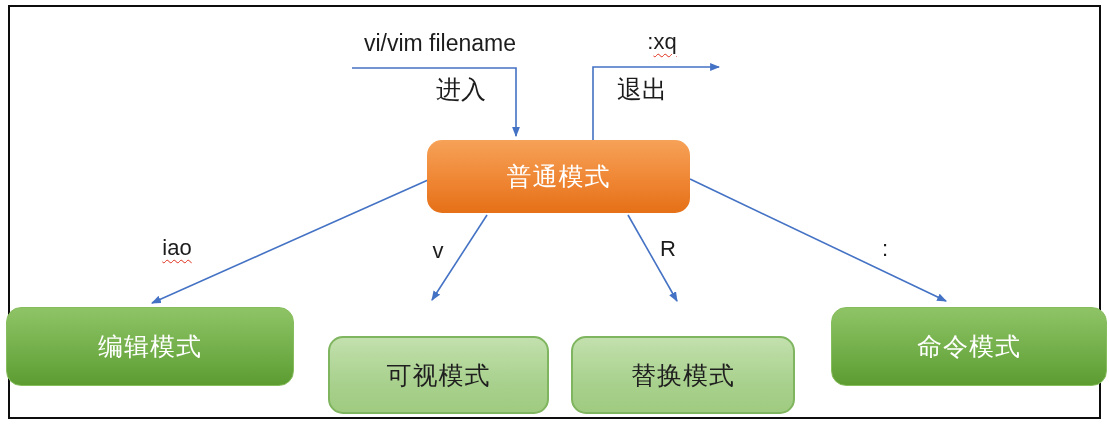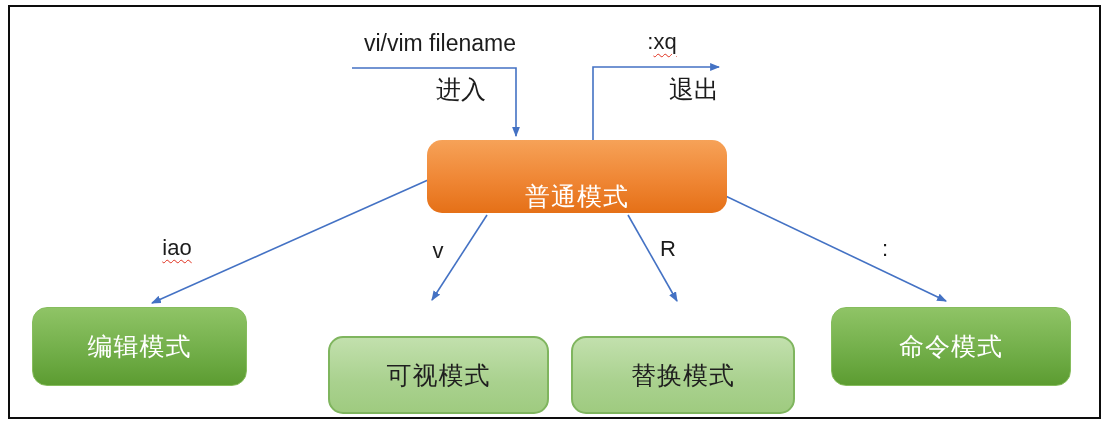--- a/index.html
+++ b/index.html
@@ -64,40 +64,40 @@
     <line x1="628" y1="215" x2="677" y2="301" stroke="#4472C4" stroke-width="1.6" marker-end="url(#ah)"></line>
     <line x1="690" y1="179" x2="946" y2="301" stroke="#4472C4" stroke-width="1.6" marker-end="url(#ah)"></line>
   </svg>
 
   <div class="lbl" style="left:440px; top:31px; font-size:23px;">vi/vim filename</div>
 
   <div class="lbl" style="left:662px; top:30px;"><span>:</span><span class="squiggle">xq</span></div>
 
   <div class="lbl lbl-cjk" style="left:425px; top:76px;margin-left:36px;">进入</div>
 
-  <div class="lbl lbl-cjk" style="left:694px; top:76px;">退出</div>
+  <div class="lbl lbl-cjk" style="left:642px; top:76px;">退出</div>
 
-  <div class="node node-orange" style="left:427px; top:140px; width:300px; height:73px;align-items:flex-end;">
+  <div class="node node-orange" style="left:427px; top:140px; width:263px; height:73px;">
     <span>普通模式</span>
   </div>
 
   <div class="lbl squiggle" style="left:177px; top:236px;text-align:right;">iao</div>
   <div class="lbl" style="left:438px; top:239px;">v</div>
   <div class="lbl" style="left:668px; top:237px;">R</div>
   <div class="lbl" style="left:885px; top:237px;">:</div>
 
-  <div class="node node-green-dark" style="left:32px; top:307px; width:215px; height:79px;">
+  <div class="node node-green-dark" style="left:6px; top:307px; width:288px; height:79px;">
     <span>编辑模式</span>
   </div>
 
   <div class="node node-green-light" style="left:328px; top:307px; width:221px; height:78px;">
     <span>可视模式</span>
   </div>
 
   <div class="node node-green-light" style="left:571px; top:307px; width:224px; height:78px;">
     <span>替换模式</span>
   </div>
 
-  <div class="node node-green-dark" style="left:831px; top:307px; width:240px; height:79px;">
+  <div class="node node-green-dark" style="left:831px; top:307px; width:276px; height:79px;">
     <span>命令模式</span>
   </div>
 
 </div>
 
 </body></html>

